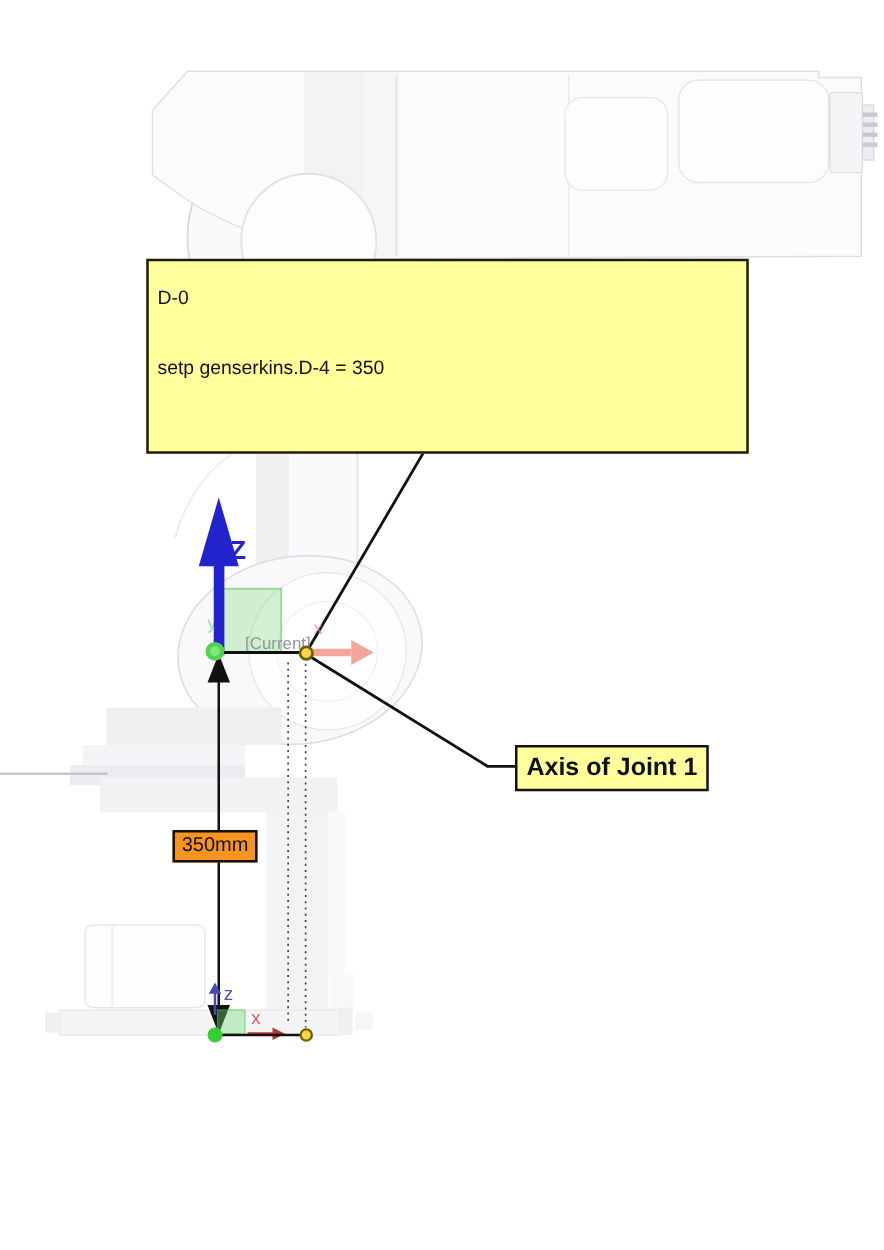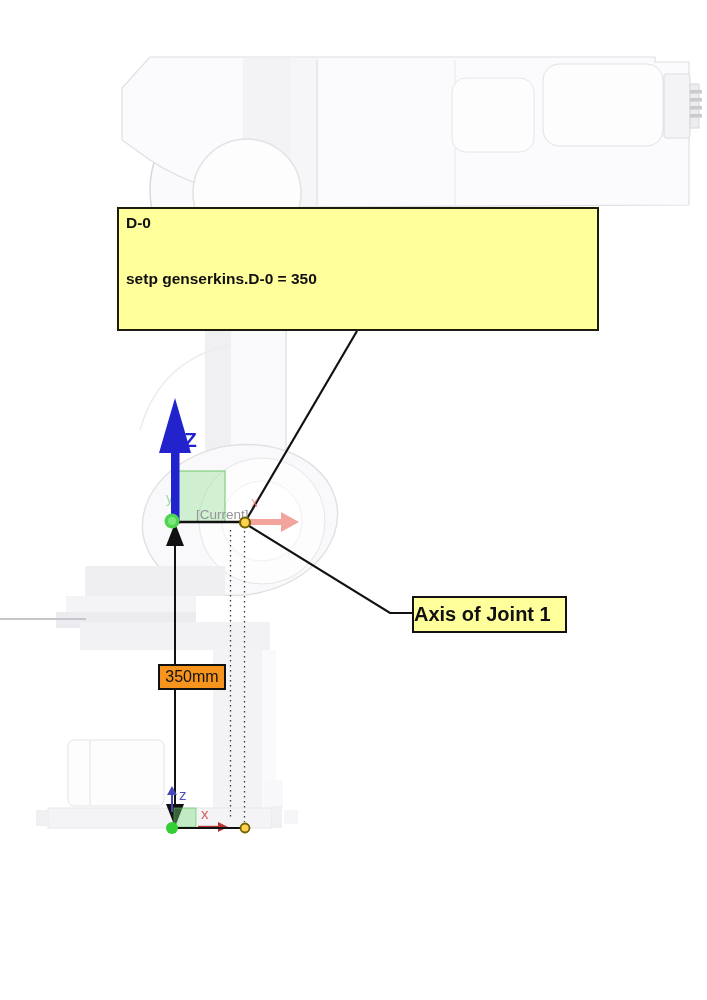--- a/index.html
+++ b/index.html
@@ -2,36 +2,36 @@
 <html><head>
 <meta charset="utf-8">
 <style>
   html,body{margin:0;padding:0;background:#ffffff;}
   #canvas{
     position:relative;width:707px;height:1000px;background:#ffffff;overflow:hidden;
     font-family:"Liberation Sans",sans-serif;color:#111;
   }
   #canvas svg{position:absolute;left:0;top:0;}
   .note-box{
-    position:absolute;left:117px;top:207px;width:482px;height:124px;
+    position:absolute;left:117px;top:207px;width:482px;height:156px;
     box-sizing:border-box;background:#FFFF9B;border:2px solid #1c1c08;
-    padding:4px 7px;font-size:15.5px;line-height:19px;z-index:5;font-weight:bold;
+    padding:20px 7px;font-size:15.5px;line-height:19px;z-index:5;
   }
   .note-box .nline{white-space:pre;}
   .sp20{height:20px;}
   .sp17{height:17px;}
   .callout-axis{
     position:absolute;left:412px;top:596px;width:155px;height:37px;
     box-sizing:border-box;background:#FFFF9B;border:2px solid #111;
-    font-size:20px;font-weight:bold;line-height:32px;text-align:left;z-index:5;
+    font-size:20px;font-weight:bold;line-height:32px;text-align:center;z-index:5;
   }
   .callout-dim{
     position:absolute;left:138px;top:664px;width:68px;height:26px;
     box-sizing:border-box;background:#F7941D;border:2px solid #111;
-    font-size:16px;line-height:21px;text-align:center;z-index:5;margin-left:20px;
+    font-size:16px;line-height:21px;text-align:center;z-index:5;
   }
   .robot-layer{z-index:1;}
   .anno-layer{z-index:3;}
   text{font-family:"Liberation Sans",sans-serif;}
 </style>
 </head>
 <body>
 
 <div id="canvas">
 
@@ -122,20 +122,20 @@
     <text x="201" y="819" font-size="15" fill="#D96060">x</text>
     <line x1="172" y1="828" x2="245" y2="828" stroke="#111" stroke-width="2"></line>
     <circle cx="172" cy="828" r="6" fill="#33CF33"></circle>
     <circle cx="245" cy="828" r="4.5" stroke="#6F6000" stroke-width="1.8" fill="#FFD34F"></circle>
   </svg>
 
   <div class="note-box">
     <div class="nline">D-0</div>
     <div class="sp20"></div>
     <div class="sp17"></div>
-    <div class="nline">setp genserkins.D-0 = 350</div>
+    <div class="nline">setp genserkins.D-4 = 350</div>
   </div>
 
   <div class="callout-axis">Axis of Joint 1</div>
 
   <div class="callout-dim">350mm</div>
 
 </div>
 
 </body></html>

